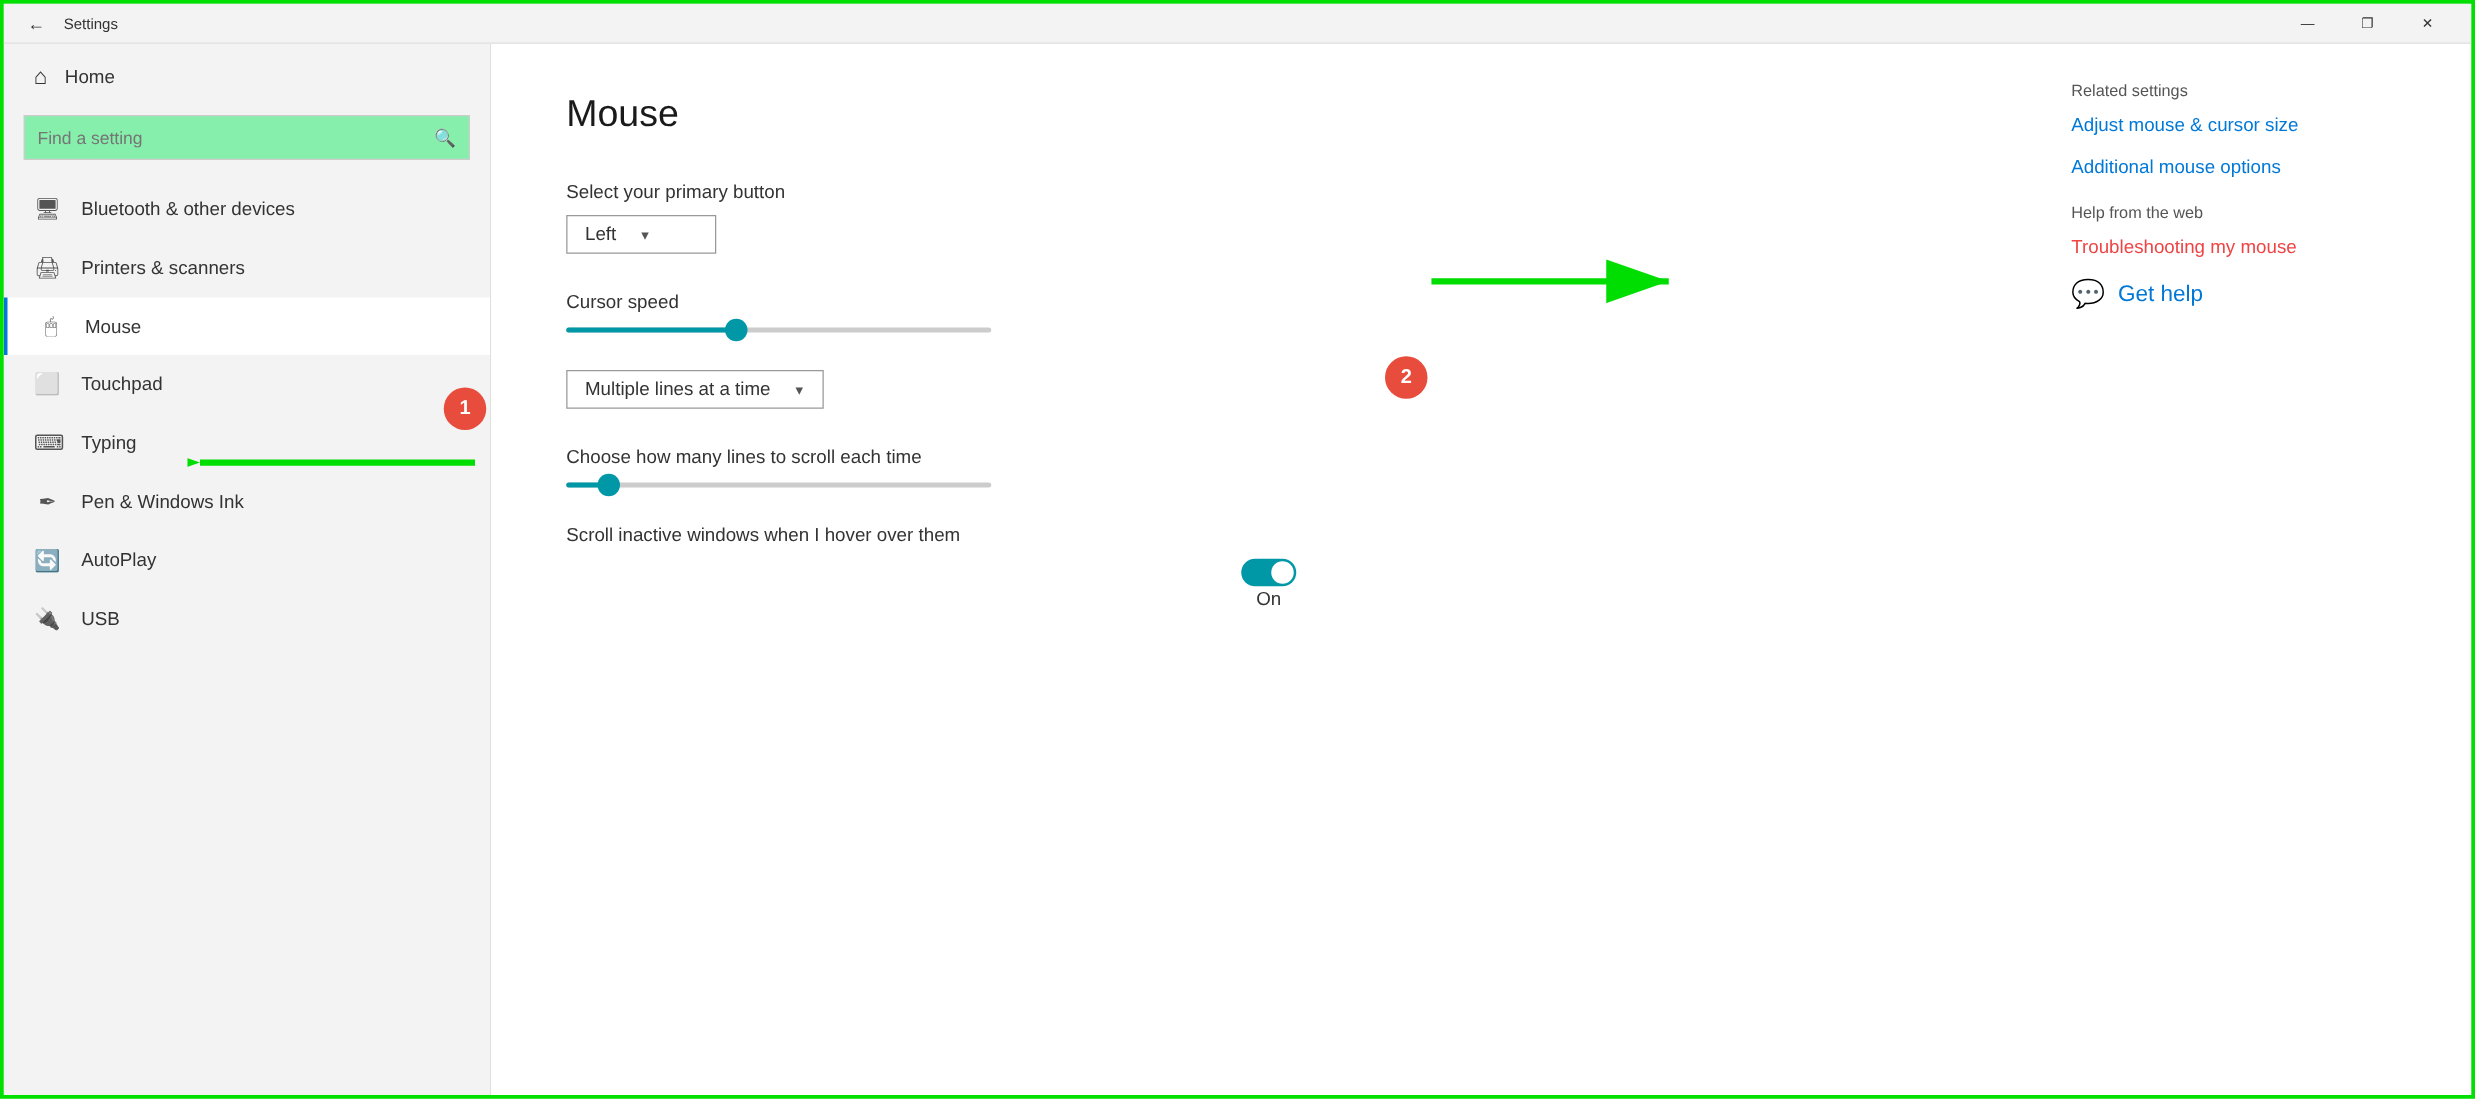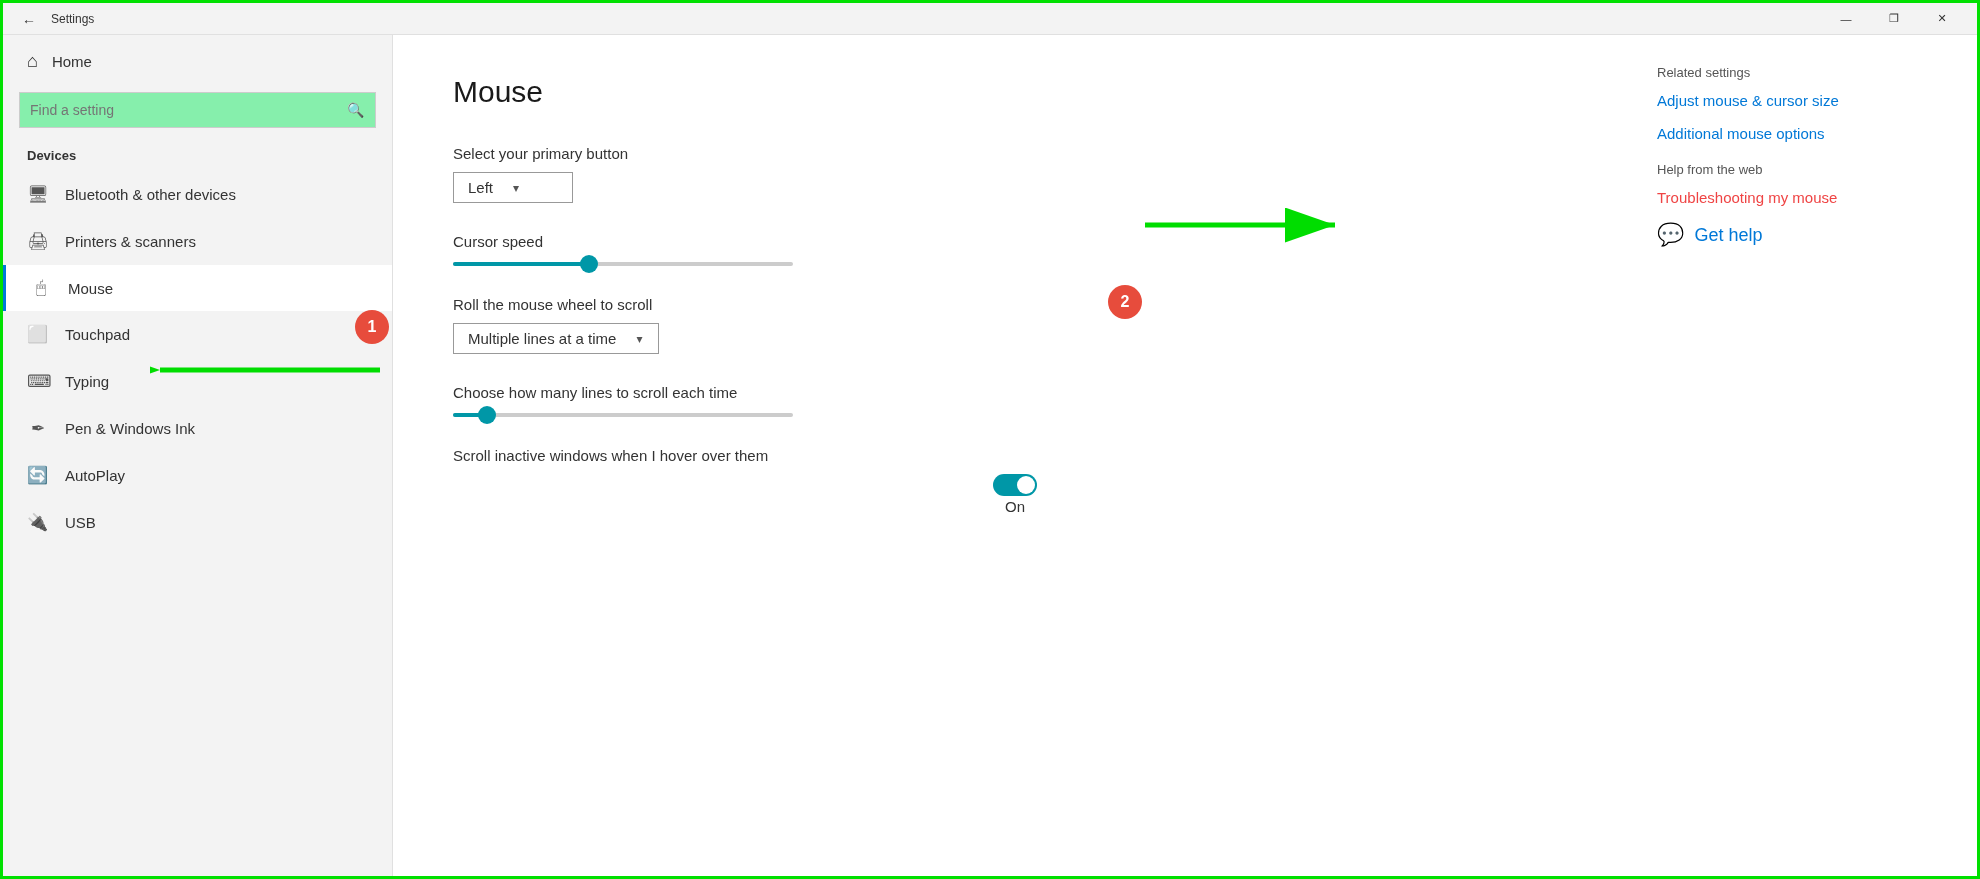--- a/index.html
+++ b/index.html
@@ -348,21 +348,20 @@
       <div class="sidebar-home">
         <span class="home-icon">⌂</span>
         <span>Home</span>
       </div>
 
       <div class="search-box">
         <input class="search-input" type="text" placeholder="Find a setting" style="">
         <span class="search-icon">🔍</span>
       </div>
 
-      <div class="sidebar-section-label">Devices</div>
 
       <div class="sidebar-item">
         <span class="item-icon">🖥</span>
         <span class="item-label">Bluetooth &amp; other devices</span>
       </div>
 
       <div class="sidebar-item" style="position:relative;">
         <span class="item-icon">🖨</span>
         <span class="item-label">Printers &amp; scanners</span>
       </div>
@@ -413,21 +412,20 @@
         <div class="setting-label">Cursor speed</div>
         <div class="slider-container">
           <div class="slider-track">
             <div class="slider-fill" style="width:40%"></div>
             <div class="slider-thumb" style="left:calc(40% - 9px)"></div>
           </div>
         </div>
       </div>
 
       <div class="setting-group">
-        <div class="setting-label">Roll the mouse wheel to scroll</div>
         <div class="dropdown">
           <span>Multiple lines at a time</span>
           <span class="dropdown-arrow">▾</span>
         </div>
       </div>
 
       <div class="setting-group">
         <div class="setting-label">Choose how many lines to scroll each time</div>
         <div class="slider-container">
           <div class="slider-track">

